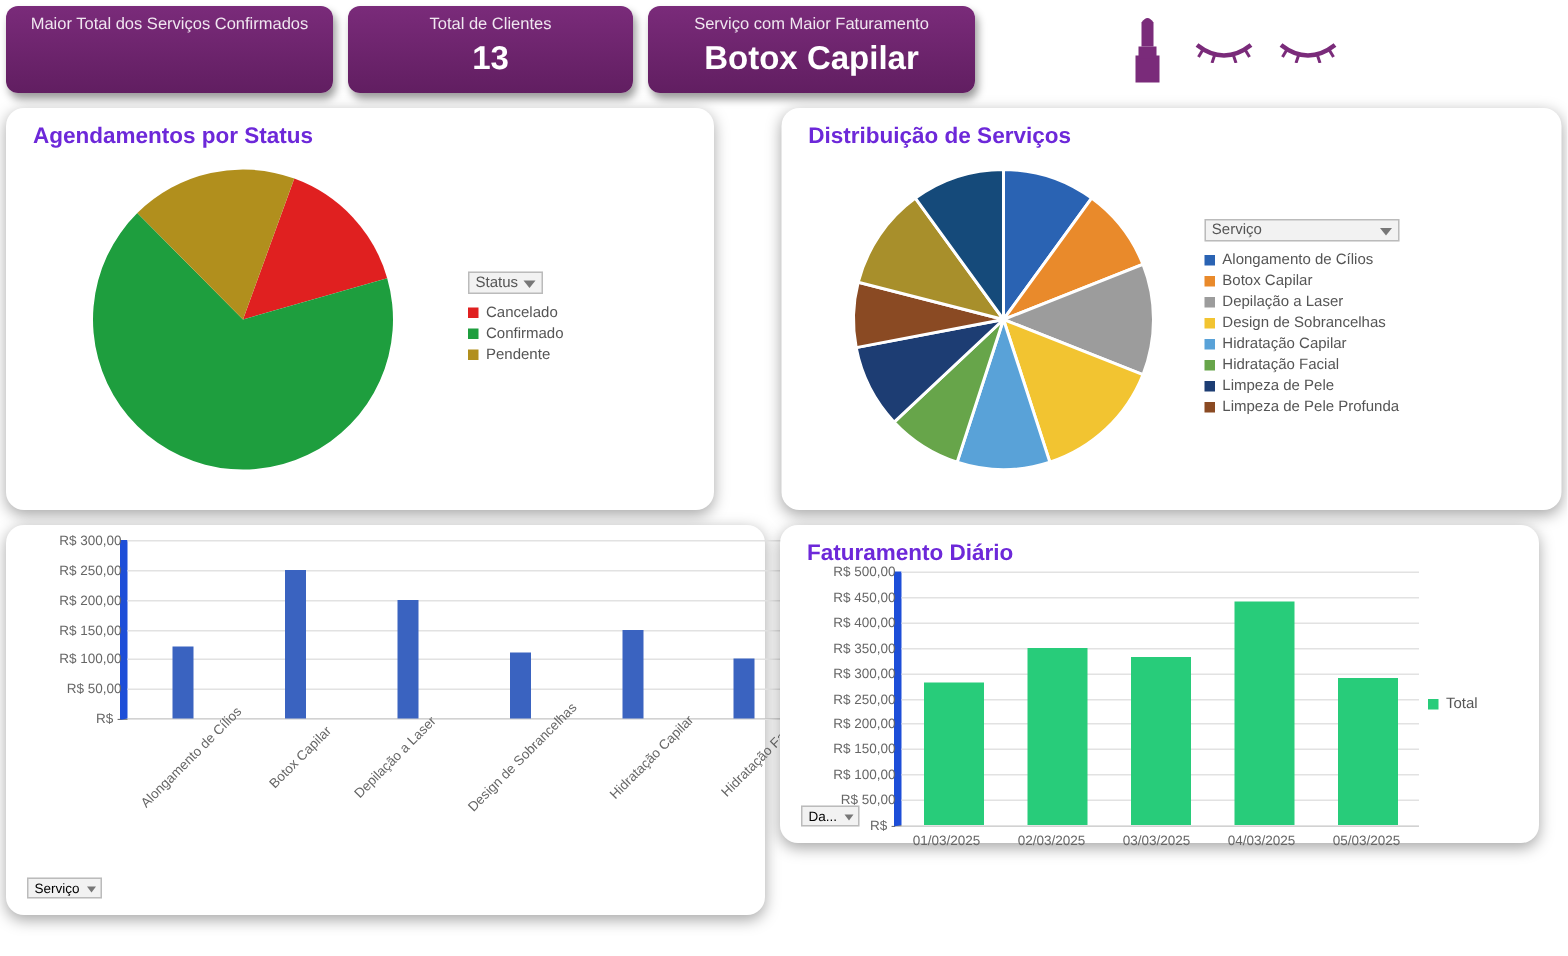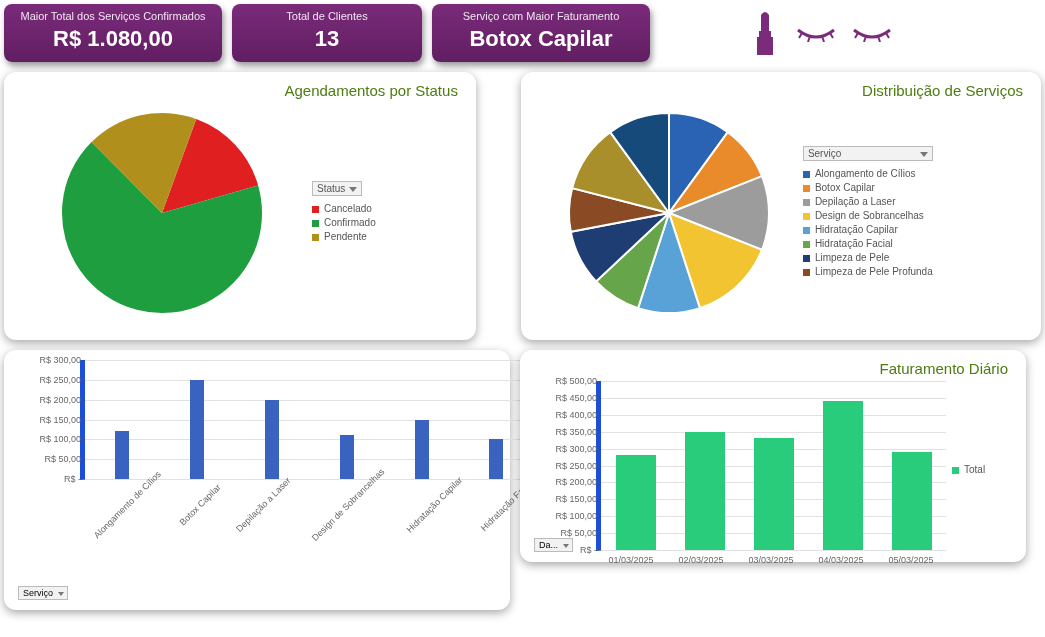--- a/index.html
+++ b/index.html
@@ -26,21 +26,21 @@
   .kpi3 { width: 218px; }
   .logo-area { margin-left: 90px; color: #7a2b7a; display:flex; align-items:center; gap:16px; }
 
   .card {
     background: #fff;
     border-radius: 12px;
     box-shadow: 0 3px 10px rgba(0,0,0,0.35);
     padding: 10px 18px 14px 18px;
     position: relative;
   }
-  .card-title { text-align:right; font-size:15px; color:#4d7c0f; font-weight:400; margin-bottom:4px; }
+  .card-title { text-align:left; font-size:15px; color:#6d28d9; font-weight:700; margin-bottom:4px; }
 
   .chart-body { position:relative; }
 
   
   .legend { font-size:10px; color:#555; }
   .legend-head {
     border:1px solid #bbb; background:#f2f2f2;
     padding:1px 16px 1px 4px; font-size:10px; position:relative;
     display:inline-block; margin-bottom:4px;
   }
@@ -72,21 +72,20 @@
     border-left:3px solid transparent; border-right:3px solid transparent;
     border-top:4px solid #777;
   }
 </style>
 </head>
 <body>
 
 <div class="row">
   <div class="kpi kpi1">
     <div class="label">Maior Total dos Serviços Confirmados</div>
-    <div class="value">R$ 1.080,00</div>
   </div>
   <div class="kpi kpi2">
     <div class="label">Total de Clientes</div>
     <div class="value">13</div>
   </div>
   <div class="kpi kpi3">
     <div class="label">Serviço com Maior Faturamento</div>
     <div class="value">Botox Capilar</div>
   </div>
   <div class="logo-area">

